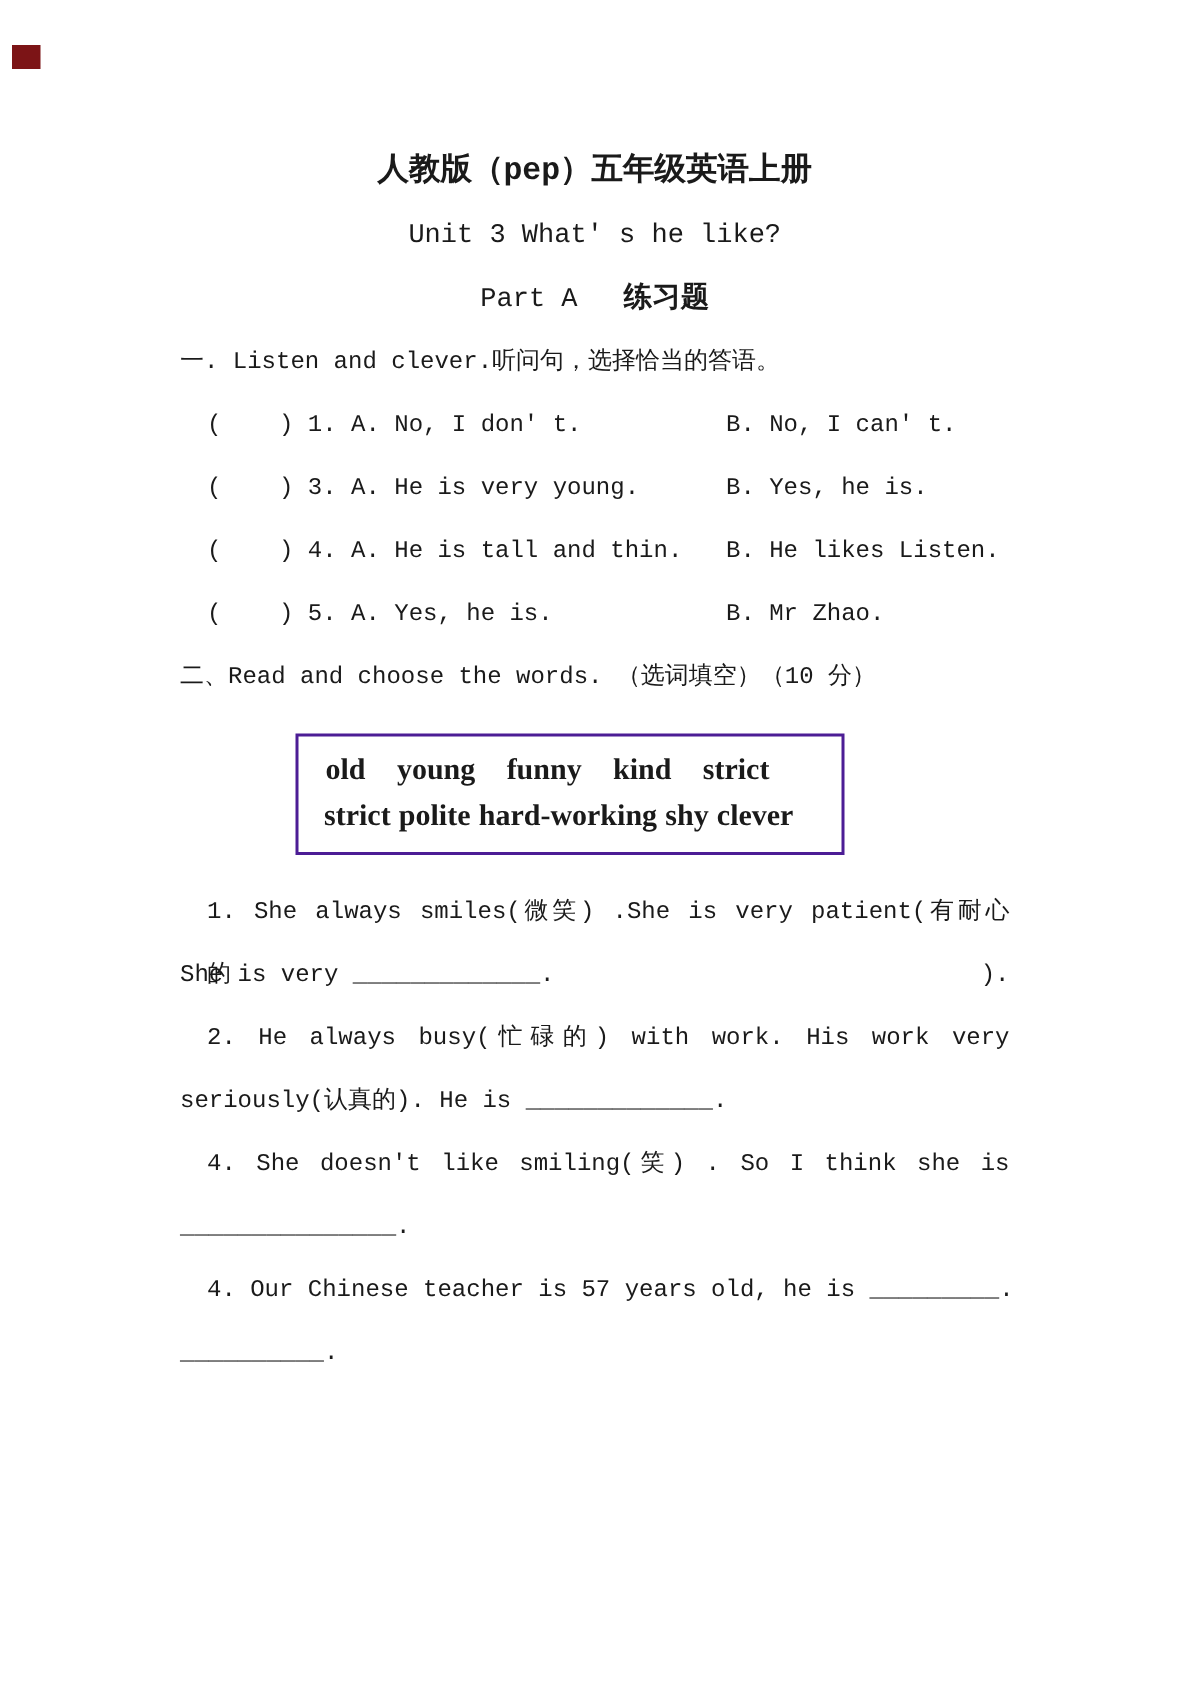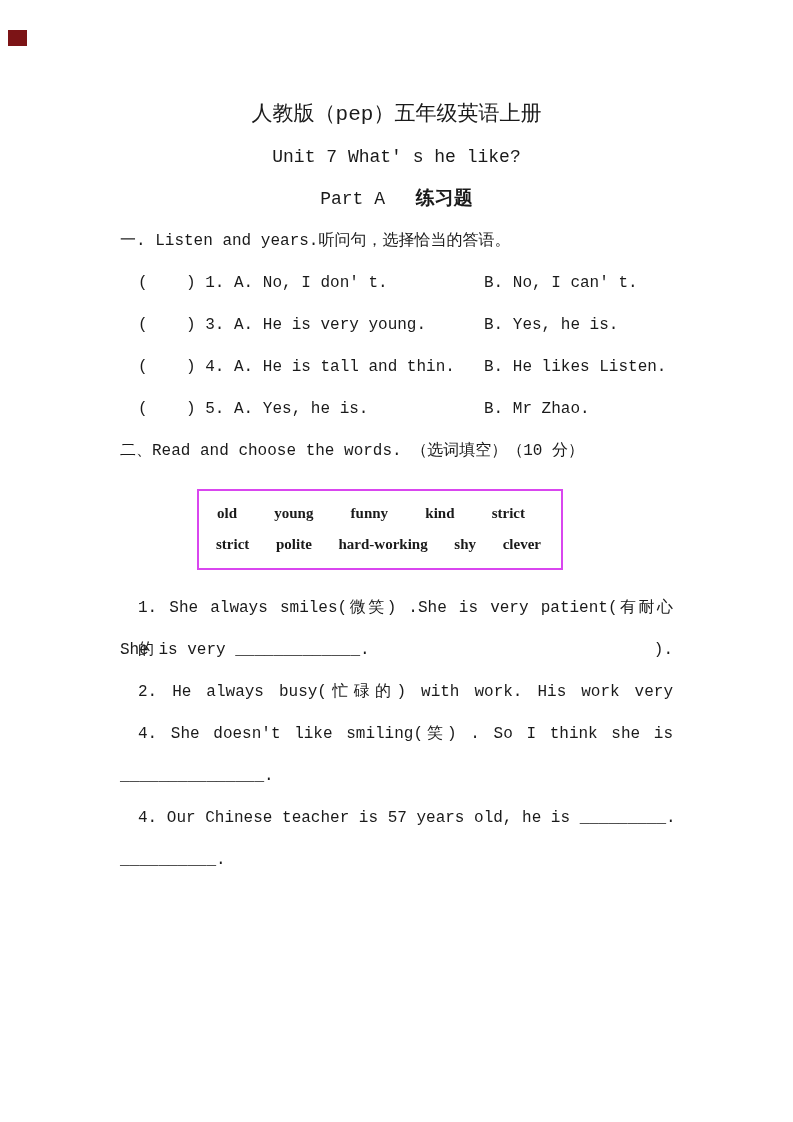--- a/index.html
+++ b/index.html
@@ -21,21 +21,21 @@
     background: #7c1416;
   }
   .doc {
     position: absolute;
     top: 0; left: 0;
     width: 793px;
     padding: 94px 120px 0 120px;
     box-sizing: border-box;
   }
   .trow { height: 42px; line-height: 42px; text-align: center; white-space: pre; }
-  .title-main { font-size: 21px; font-weight: normal; }
+  .title-main { font-size: 21px; font-weight: bold; }
   .title-sub  { font-size: 18px; }
   .title-part { font-size: 18px; }
   .title-part .bold-cn { font-weight: bold; font-size: 19px; padding-left: 20px; }
   .line {
     height: 42px;
     line-height: 42px;
     font-size: 16px;
     white-space: pre;
     position: relative;
   }
@@ -45,44 +45,44 @@
     text-align: justify;
     text-align-last: justify;
   }
   .choice-row { position: relative; }
   .choice-left { white-space: pre; text-align: center; }
   .choice-right { position: absolute; left: 364px; top: 0; white-space: pre; }
   .word-box {
     box-sizing: border-box;
     width: 366px;
     margin: 17px 0 17px 77px;
-    border: 2px solid #d946ef;
-    padding: 7px 4px 8px 0;
+    border: 2px solid #4c1d95;
+    padding: 7px 16px 8px 0;
     font-family: "Liberation Serif", "DejaVu Serif", serif;
     font-weight: 600;
-    font-size: 15px;
+    font-size: 20px;
   }
   .wb-row { display: flex; justify-content: space-between; line-height: 31px; }
   .wb-row1 { padding: 0 32px 0 18px; }
   .wb-row2 { padding: 0 16px 0 17px; }
   .wb-word { white-space: pre; }
 </style>
 </head>
 <body>
 
 <div class="page">
   <div class="corner-marker"></div>
 
   <div class="doc">
 
     <div class="trow title-main">人教版（pep）五年级英语上册</div>
-    <div class="trow title-sub">Unit 7 What' s he like?</div>
+    <div class="trow title-sub">Unit 3 What' s he like?</div>
     <div class="trow title-part"><span>Part A </span><span class="bold-cn">练习题</span></div>
 
-    <div class="line">一. Listen and years.听问句，选择恰当的答语。</div>
+    <div class="line">一. Listen and clever.听问句，选择恰当的答语。</div>
 
     <div class="line choice-row"><span class="choice-left indent">(    ) 1. A. No, I don' t.</span><span class="choice-right">B. No, I can' t.</span></div>
     <div class="line choice-row"><span class="choice-left indent">(    ) 3. A. He is very young.</span><span class="choice-right">B. Yes, he is.</span></div>
     <div class="line choice-row"><span class="choice-left indent">(    ) 4. A. He is tall and thin.</span><span class="choice-right">B. He likes Listen.</span></div>
     <div class="line choice-row"><span class="choice-left indent">(    ) 5. A. Yes, he is.</span><span class="choice-right">B. Mr Zhao.</span></div>
 
     <div class="line">二、Read and choose the words. （选词填空）（10 分）</div>
 
     <div class="word-box">
       <div class="wb-row wb-row1">
@@ -98,20 +98,21 @@
         <span class="wb-word">hard-working</span>
         <span class="wb-word">shy</span>
         <span class="wb-word">clever</span>
       </div>
     </div>
 
     <div class="line indent justify">1. She always smiles(微笑) .She is very patient(有耐心的).</div>
     <div class="line">She is very _____________.</div>
 
     <div class="line indent justify">2. He always busy(忙碌的) with work. His work very</div>
+    <div class="line">seriously(认真的). He is _____________.</div>
 
     <div class="line indent justify">4. She doesn't like smiling(笑) . So I think she is</div>
     <div class="line">_______________.</div>
 
     <div class="line indent">4. Our Chinese teacher is 57 years old, he is _________.</div>
 
     <div class="line">__________.</div>
 
   </div>
 </div>

